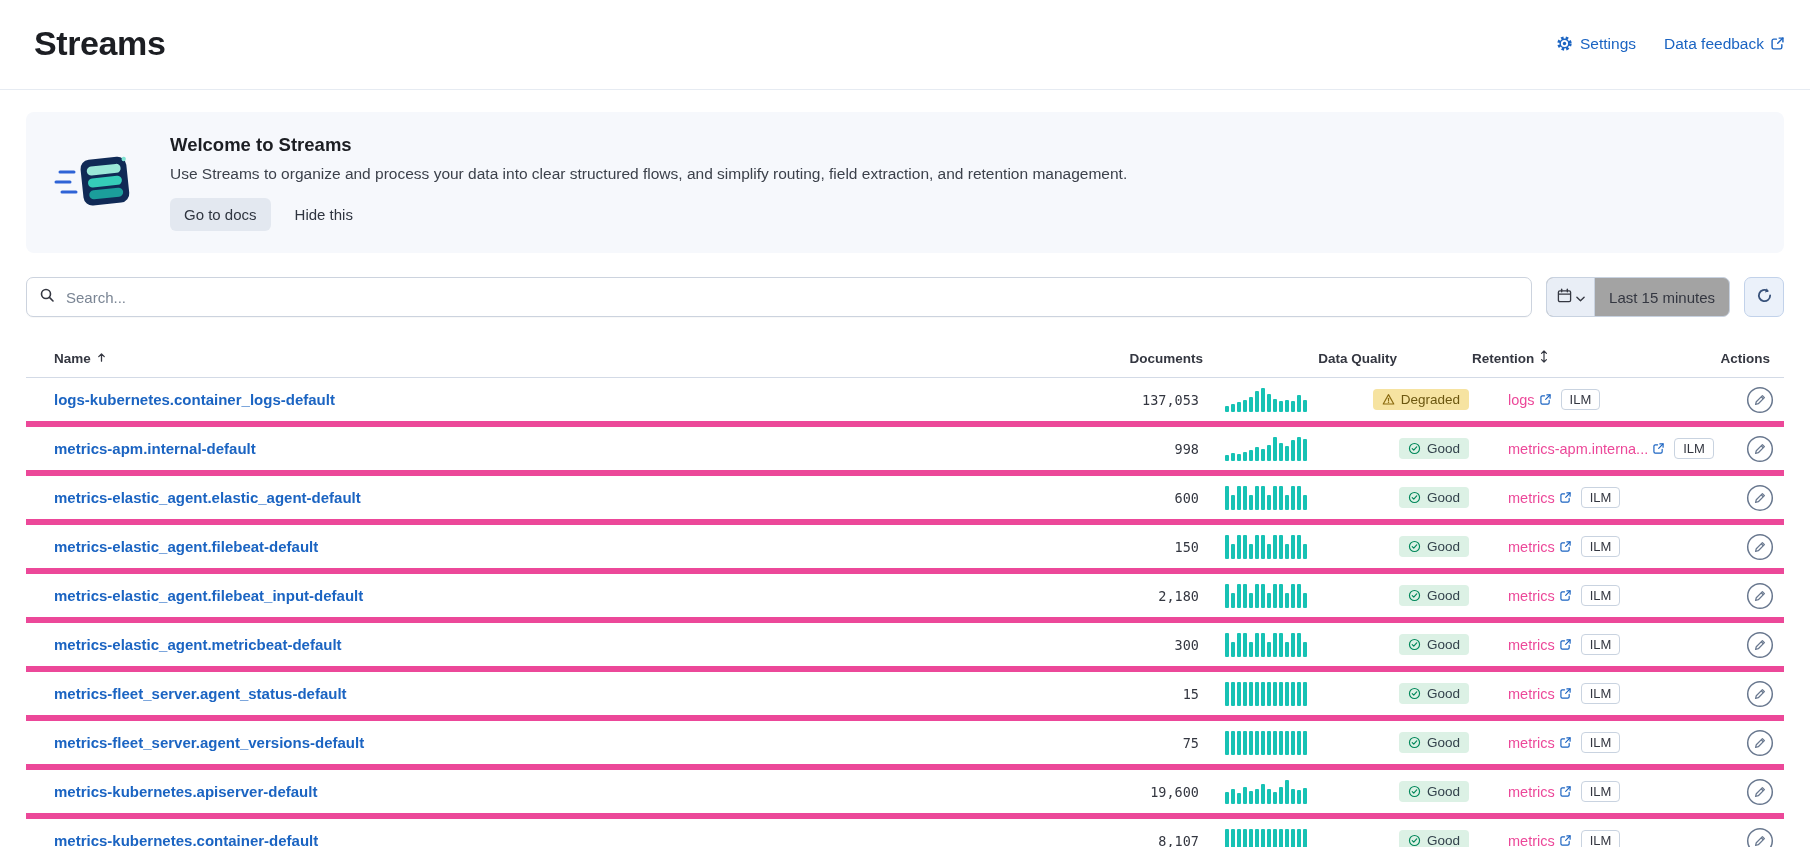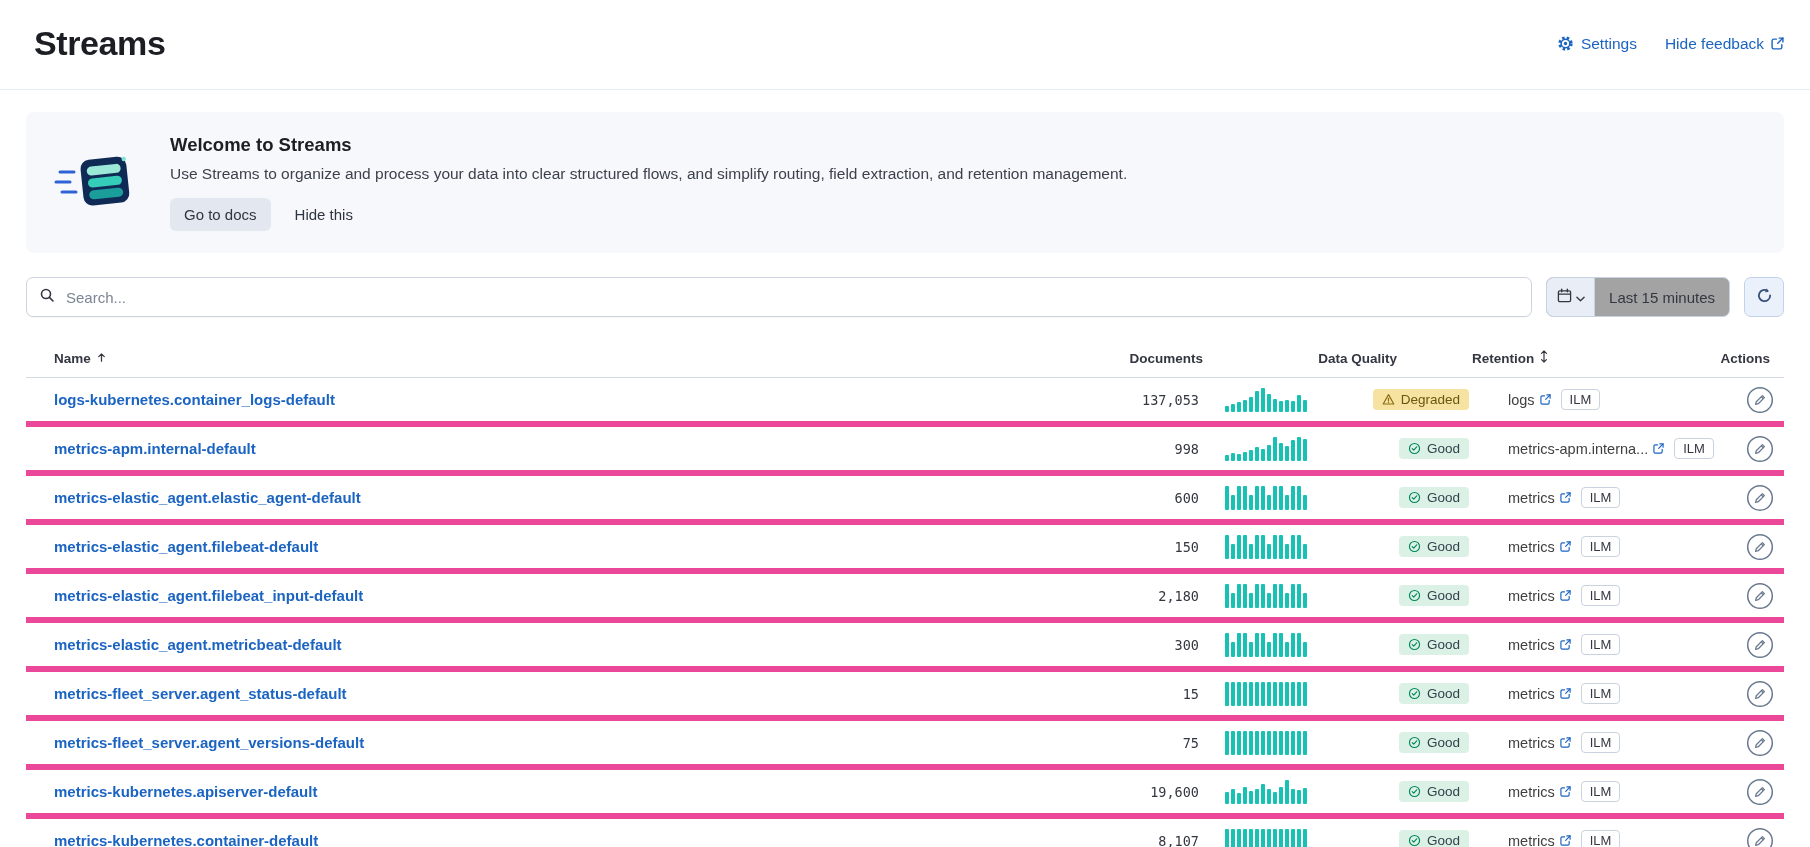--- a/index.html
+++ b/index.html
@@ -85,21 +85,21 @@
   .sparkline i { flex:1; border-radius:1px; display:block; }
   .quality-cell { display:flex; justify-content:flex-end; padding-right:14px; }
   .badge {
     display:inline-flex; align-items:center; gap:6px;
     border-radius:4px; padding:3px 9px; font-size:13.5px; white-space:nowrap;
   }
   .badge .bicon { display:flex; }
   .badge.good { background:#DCF1E5; color:#33424C; }
   .badge.warn { background:#F6E3A1; color:#6B560F; }
   .retention-cell { padding-left:13px; display:flex; align-items:center; gap:10px; overflow:visible; white-space:nowrap; }
-  .ret-link { color:#404040; font-size:14.5px; font-weight:500; text-decoration:none; display:inline-flex; align-items:center; gap:5px; cursor:pointer; }
+  .ret-link { color:#ec4899; font-size:14.5px; font-weight:500; text-decoration:none; display:inline-flex; align-items:center; gap:5px; cursor:pointer; }
   .ilm-badge {
     border:1px solid #C9D3E0; border-radius:4px; background:#fff;
     padding:2px 8px; font-size:13px; color:#343741;
   }
   .actions-cell { display:flex; justify-content:flex-end; padding-right:10px; }
   .edit-btn { background:none; border:none; padding:0; cursor:pointer; display:flex; }
 </style>
 </head>
 <body>
 
@@ -110,21 +110,21 @@
       <span>
         <svg width="17" height="17" viewBox="0 0 18 18">
             <circle cx="9" cy="9" r="6" fill="none" stroke="#1B64C2" stroke-width="3.2" stroke-dasharray="2.6 2.2"></circle>
             <circle cx="9" cy="9" r="4.6" fill="none" stroke="#1B64C2" stroke-width="1.6"></circle>
             <circle cx="9" cy="9" r="1.8" fill="#1B64C2"></circle>
           </svg>
       </span>
       <span>Settings</span>
     </a>
     <a class="hlink">
-      <span>Hide feedback</span>
+      <span>Data feedback</span>
       <span>
         <svg width="13" height="13" viewBox="0 0 12 12">
             <path d="M5 2H2.5A1.5 1.5 0 0 0 1 3.5v6A1.5 1.5 0 0 0 2.5 11h6A1.5 1.5 0 0 0 10 9.5V7" fill="none" stroke="#1B64C2" stroke-width="1.3" stroke-linecap="round"></path>
             <path d="M7.5 1H11v3.5" fill="none" stroke="#1B64C2" stroke-width="1.3" stroke-linecap="round" stroke-linejoin="round"></path>
             <path d="M11 1 6.2 5.8" stroke="#1B64C2" stroke-width="1.3" stroke-linecap="round"></path>
           </svg>
       </span>
     </a>
   </div>
 </div>

